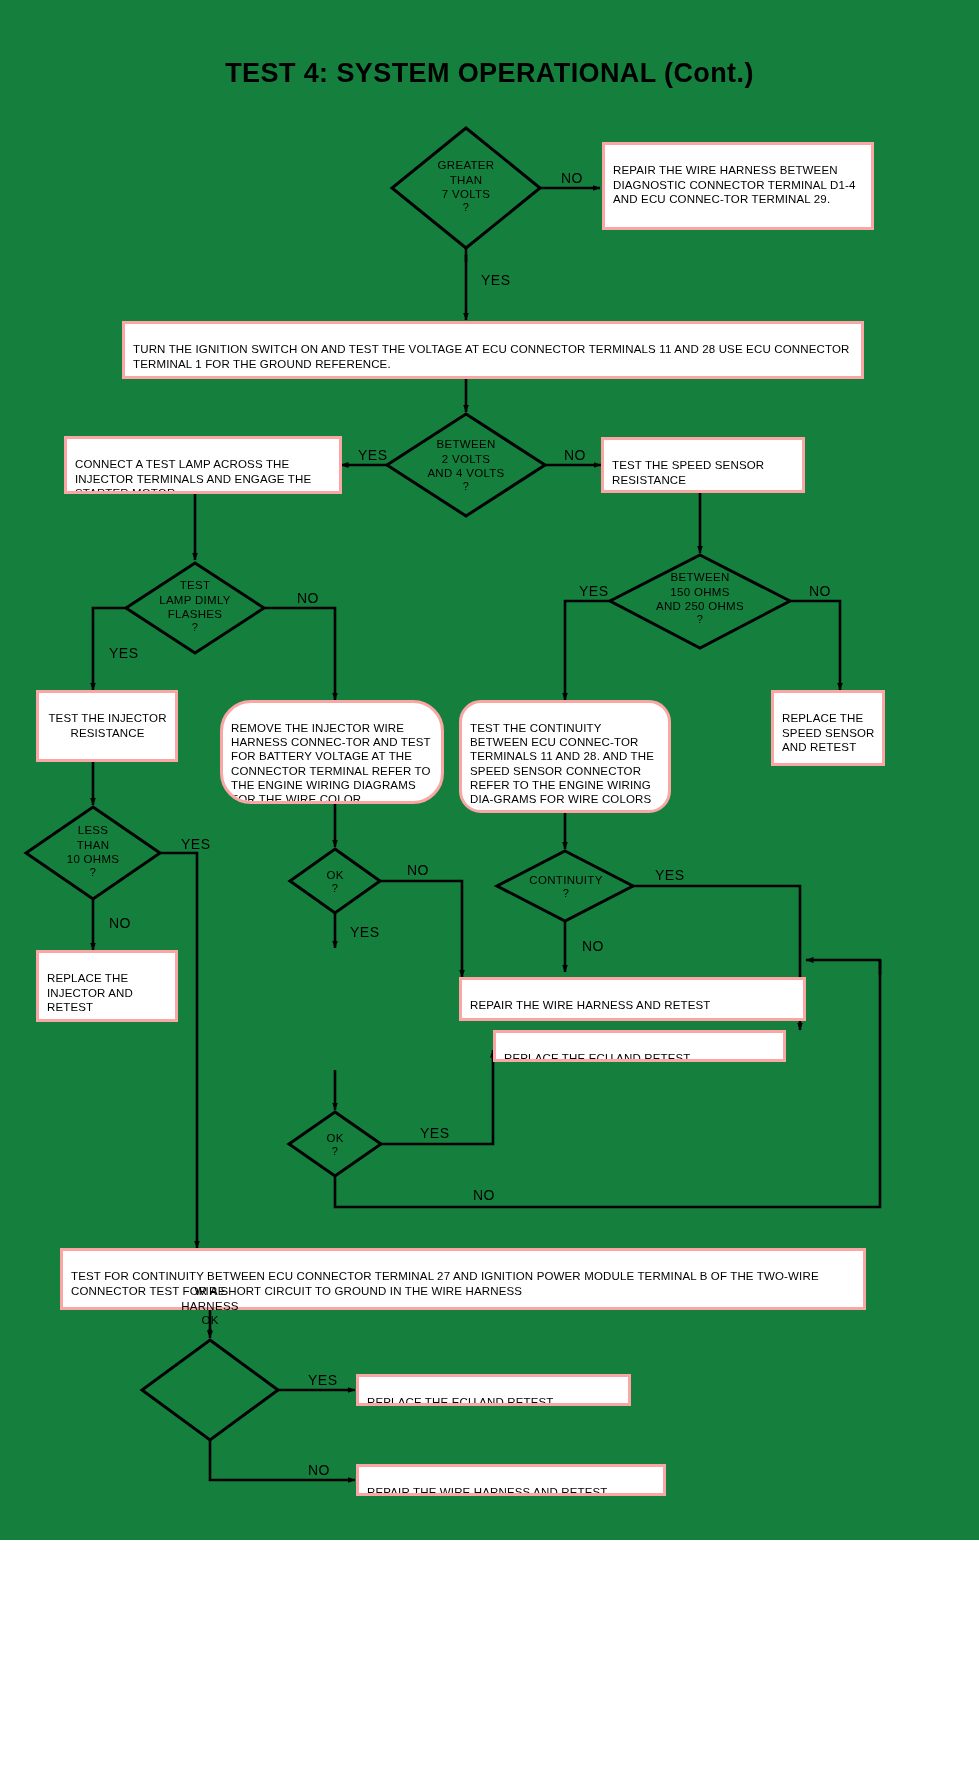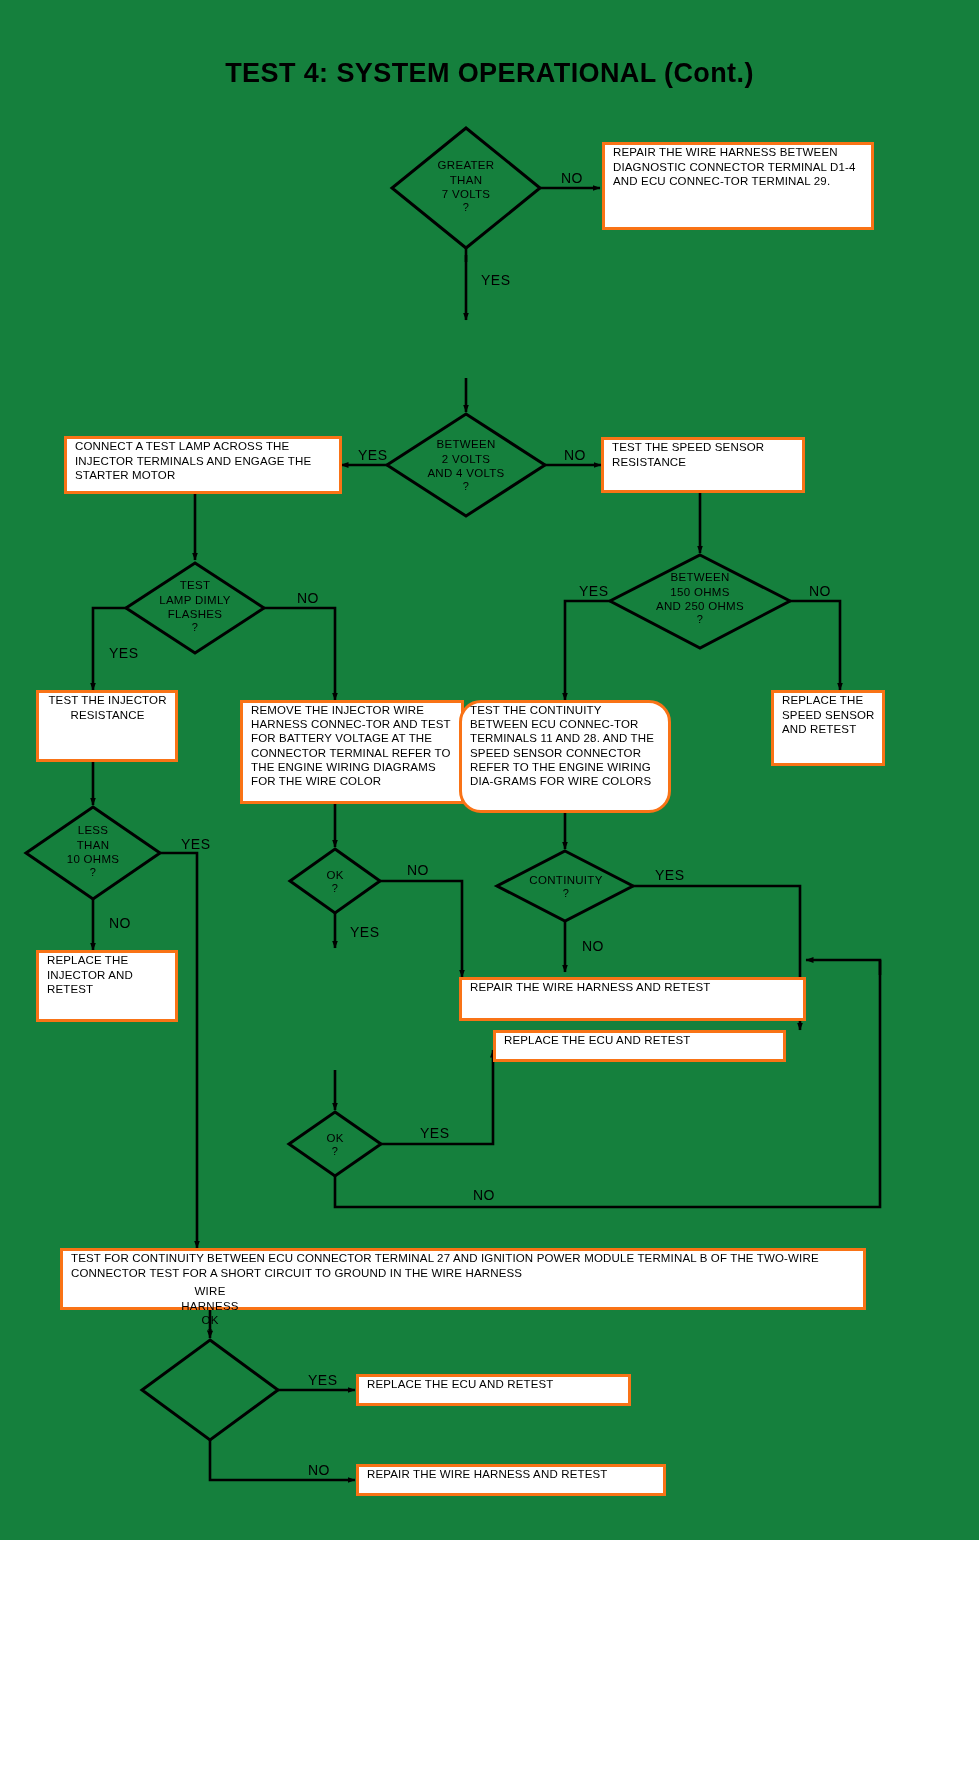--- a/index.html
+++ b/index.html
@@ -40,24 +40,24 @@
   }
   svg#flow {
     position: absolute;
     left: 0;
     top: 0;
     width: 979px;
     height: 1775px;
   }
   .proc-box {
     position: absolute;
-    border: 3px solid #f97316;
+    border: 3px solid #fca5a5;
     background: #fff;
     box-sizing: border-box;
-    padding: 0 7px 4px 8px;
+    padding: 18px 7px 4px 8px;
     font-size: 11.5px;
     line-height: 14.6px;
     letter-spacing: 0.15px;
     font-family: "Liberation Sans", sans-serif;
     text-transform: uppercase;
     overflow: hidden;
   }
   .proc-box.tight { line-height: 14.2px; }
   .diamond-label {
     position: absolute;
@@ -164,26 +164,27 @@
 
       <path d="M278,1390 L355,1390" marker-end="url(#arrow)"></path>
 
       <path d="M210,1440 L210,1480 L355,1480" marker-end="url(#arrow)"></path>
 
     </g>
   </svg>
 
   <div class="proc-box" style="left:602px; top:142px; width:272px; height:88px;">REPAIR THE WIRE HARNESS BETWEEN DIAGNOSTIC CONNECTOR TERMINAL D1-4 AND ECU CONNEC-TOR TERMINAL 29.</div>
 
+  <div class="proc-box" style="left:122px; top:321px; width:742px; height:58px;">TURN THE IGNITION SWITCH ON AND TEST THE VOLTAGE AT ECU CONNECTOR TERMINALS 11 AND 28  USE ECU CONNECTOR TERMINAL 1 FOR THE GROUND REFERENCE.</div>
 
   <div class="proc-box" style="left:64px; top:436px; width:278px; height:58px;">CONNECT A TEST LAMP ACROSS THE INJECTOR TERMINALS AND ENGAGE THE STARTER MOTOR</div>
 
   <div class="proc-box" style="left:601px; top:437px; width:204px; height:56px;">TEST THE SPEED SENSOR RESISTANCE</div>
 
-  <div class="proc-box tight" style="left:240px; top:700px; width:224px; height:104px;">REMOVE THE INJECTOR WIRE HARNESS CONNEC-TOR AND TEST FOR BATTERY VOLTAGE AT THE CONNECTOR TERMINAL REFER TO THE ENGINE WIRING DIAGRAMS FOR THE WIRE COLOR</div>
+  <div class="proc-box tight" style="left:220px; top:700px; width:224px; height:104px;border-radius:31px;">REMOVE THE INJECTOR WIRE HARNESS CONNEC-TOR AND TEST FOR BATTERY VOLTAGE AT THE CONNECTOR TERMINAL REFER TO THE ENGINE WIRING DIAGRAMS FOR THE WIRE COLOR</div>
 
   <div class="proc-box tight" style="left:459px; top:700px; width:212px; height:113px;border-radius:22px;">TEST THE CONTINUITY BETWEEN ECU CONNEC-TOR TERMINALS 11 AND 28. AND THE SPEED SENSOR CONNECTOR  REFER TO THE ENGINE WIRING DIA-GRAMS FOR WIRE COLORS</div>
 
   <div class="proc-box" style="left:771px; top:690px; width:114px; height:76px;">REPLACE THE SPEED SENSOR AND RETEST</div>
 
   <div class="proc-box" style="left:36px; top:690px; width:142px; height:72px;text-align:center;">TEST THE INJECTOR RESISTANCE</div>
 
   <div class="proc-box" style="left:36px; top:950px; width:142px; height:72px;">REPLACE THE INJECTOR AND RETEST</div>
 
 

